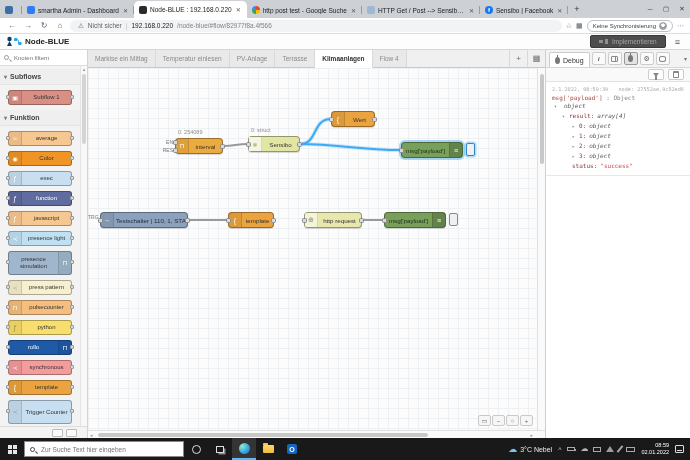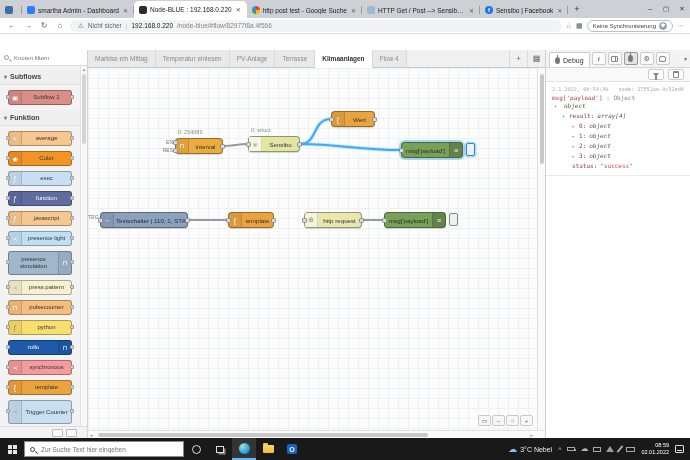--- a/index.html
+++ b/index.html
@@ -270,20 +270,37 @@
     </div>
     <span class="abar-ic">☆</span>
     <span class="abar-ic">▦</span>
     <div class="syncpill">
       <span>Keine Synchronisierung</span>
       <span class="avatar"></span>
     </div>
     <span class="abar-ic">⋯</span>
   </div>
 
+  <div class="appheader">
+    <div class="logo">
+      <svg width="16" height="11">
+        <circle cx="3.5" cy="3" r="2.2" fill="#0c3e6e"></circle>
+        <path d="M1 10 L3.5 5 L6 10 Z" fill="#0c3e6e"></path>
+        <rect x="8" y="2" width="3.4" height="3" rx="0.8" fill="#28a7e0"></rect>
+        <rect x="12.2" y="6" width="3.4" height="3" rx="0.8" fill="#28a7e0"></rect>
+        <path d="M11.4 3.5 C13 3.5 12.4 7.5 12.4 7.5" stroke="#28a7e0" stroke-width="1" fill="none"></path>
+      </svg>
+      <span class="logotext">Node-BLUE</span>
+    </div>
+    <div class="deploybtn">
+      <span class="deployic"></span>
+      <span>Implementieren</span>
+    </div>
+    <span class="hamb">≡</span>
+  </div>
 
   <div class="workspace">
 
     <div class="palette">
       <div class="psearch">
         <span class="mag"></span>
         <input placeholder="Knoten filtern" style="">
       </div>
       <div class="plist">
         <div class="psec">

